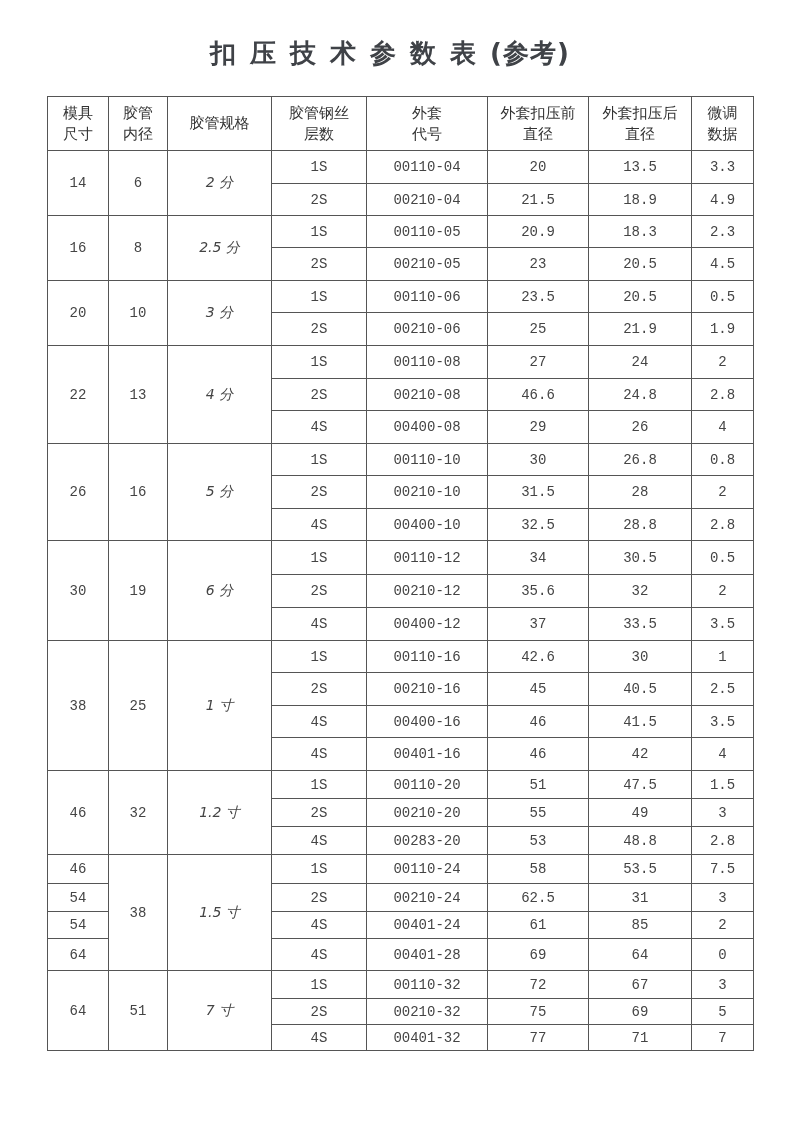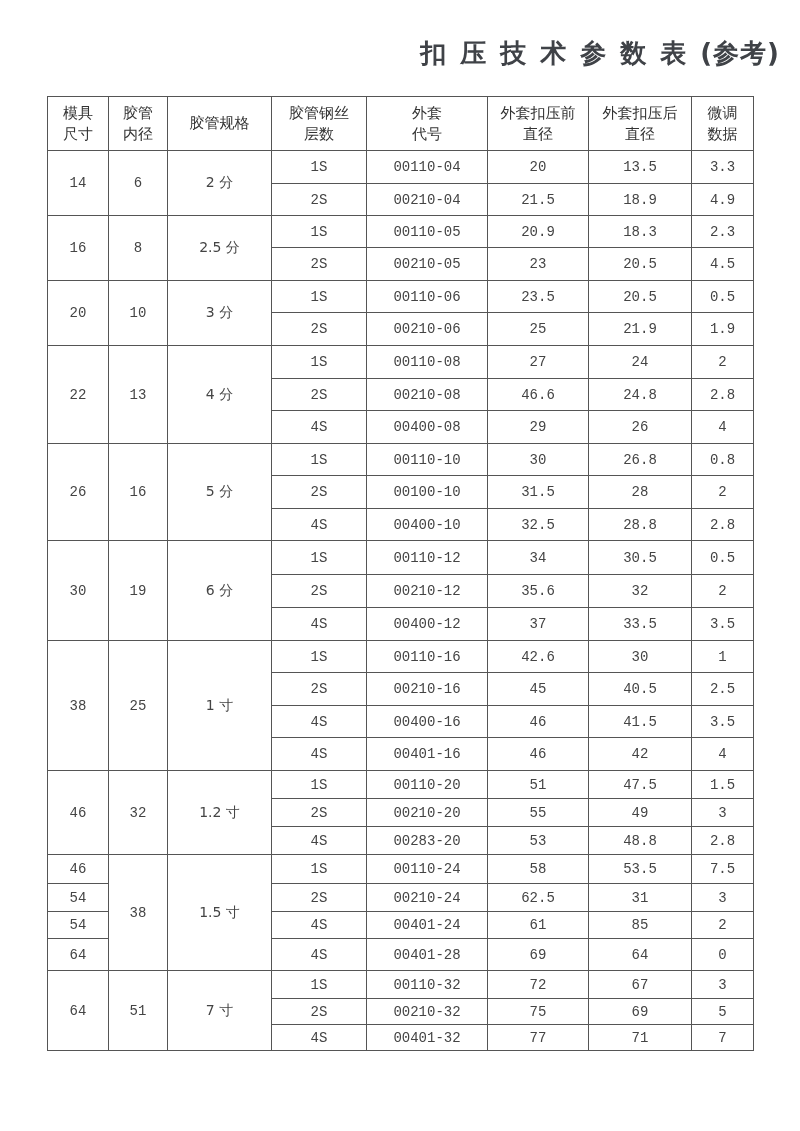--- a/index.html
+++ b/index.html
@@ -1,30 +1,30 @@
 <!DOCTYPE html>
 <html><head>
 <meta charset="utf-8">
 <style>
   html, body { margin: 0; padding: 0; background: #ffffff; }
   body { width: 800px; height: 1131px; position: relative; overflow: hidden;
          font-family: "DejaVu Serif", "Liberation Serif", serif; color: #3a3a3a; }
-  .title { position: absolute; left: 0; top: 36px; width: 780px; text-align: right;
+  .title { position: absolute; left: 0; top: 36px; width: 780px; text-align: center;
            font-family: "DejaVu Sans", "Liberation Sans", sans-serif; font-weight: bold;
            font-size: 26px; color: #3f4247; letter-spacing: 1px; }
   .title .spaced { letter-spacing: 14px; }
   table.spec { position: absolute; left: 47px; top: 96px; border-collapse: collapse;
                table-layout: fixed; width: 706px; }
   table.spec td, table.spec th { border: 1px solid #555; text-align: center; vertical-align: middle;
                padding: 0; font-weight: normal; overflow: hidden; }
   table.spec th { font-family: "DejaVu Sans", "Liberation Sans", sans-serif; font-size: 15px;
                line-height: 21px; color: #333; height: 53px; }
   table.spec td { font-size: 14px; color: #444; }
   td.num { font-family: "Liberation Mono", "DejaVu Sans Mono", monospace; font-size: 14px; }
-  td.cjk { font-family: "DejaVu Sans", "Liberation Sans", sans-serif; }
+  td.cjk { font-family: "DejaVu Sans", "Liberation Sans", sans-serif; font-style: italic; }
 </style>
 </head>
 <body>
 
 <div class="title"><span class="spaced">扣压技术参数表</span><span>(参考)</span></div>
 
 <table class="spec">
   <colgroup>
     <col style="width:61px">
       <col style="width:59px">
@@ -128,21 +128,21 @@
         <td class="num" rowspan="3">16</td>
         <td class="cjk" rowspan="3">5 分</td>
         <td class="num">1S</td>
         <td class="num">00110-10</td>
         <td class="num">30</td>
         <td class="num">26.8</td>
         <td class="num">0.8</td>
       </tr>
       <tr style="height: 33px;">
         <td class="num">2S</td>
-        <td class="num">00100-10</td>
+        <td class="num">00210-10</td>
         <td class="num">31.5</td>
         <td class="num">28</td>
         <td class="num">2</td>
       </tr>
       <tr style="height: 32px;">
         <td class="num">4S</td>
         <td class="num">00400-10</td>
         <td class="num">32.5</td>
         <td class="num">28.8</td>
         <td class="num">2.8</td>

